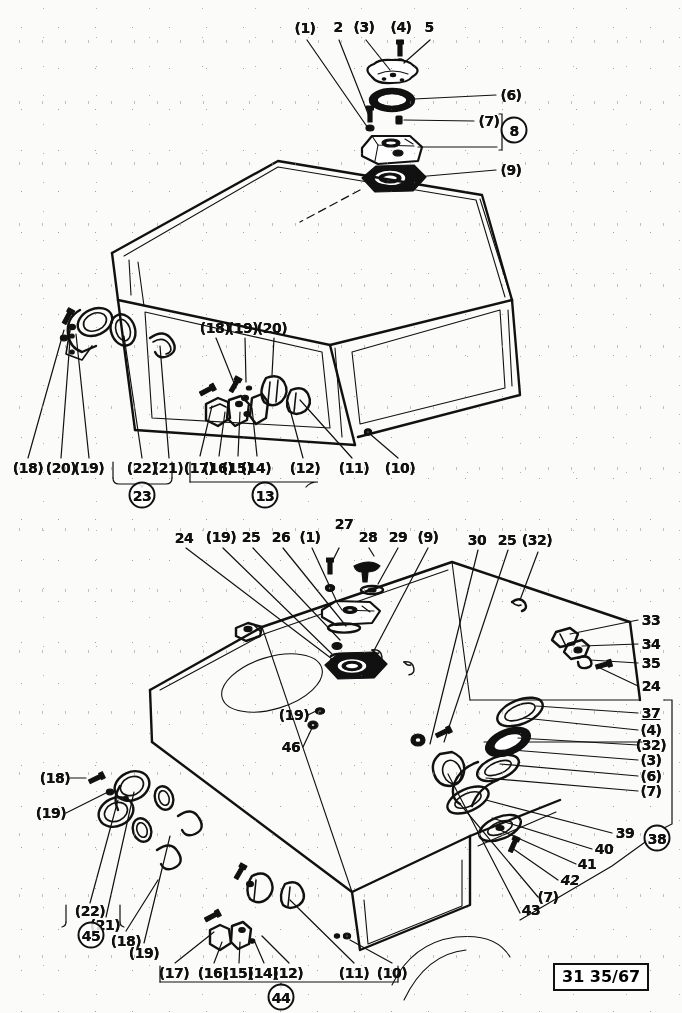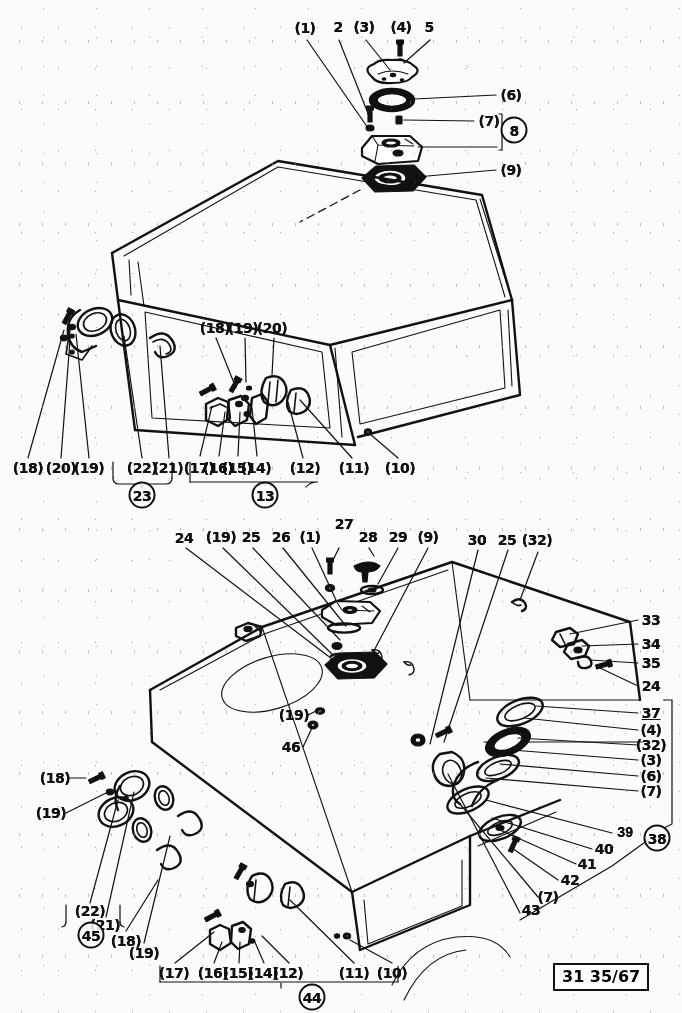--- a/index.html
+++ b/index.html
@@ -493,40 +493,40 @@
       <div class="lbl" style="left: 651px; top: 620px;">33</div>
       <div class="lbl" style="left: 651px; top: 644px;">34</div>
       <div class="lbl" style="left: 651px; top: 663px;">35</div>
       <div class="lbl" style="left: 651px; top: 686px;">24</div>
       <div class="lbl" style="left: 651px; top: 713px; text-decoration: underline;">37</div>
       <div class="lbl" style="left: 651px; top: 730px;">(4)</div>
       <div class="lbl" style="left: 651px; top: 745px;">(32)</div>
       <div class="lbl" style="left: 651px; top: 760px;">(3)</div>
       <div class="lbl" style="left: 651px; top: 776px;">(6)</div>
       <div class="lbl" style="left: 651px; top: 791px;">(7)</div>
-      <div class="lbl" style="left: 625px; top: 833px; font-family: Liberation Mono, monospace;">39</div>
+      <div class="lbl" style="left: 625px; top: 833px;">39</div>
       <div class="lbl" style="left: 604px; top: 849px;">40</div>
       <div class="lbl" style="left: 587px; top: 864px;">41</div>
-      <div class="lbl" style="left: 570px; top: 880px;">42</div>
+      <div class="lbl" style="left: 570px; top: 880px; font-style: italic;">42</div>
       <div class="lbl" style="left: 548px; top: 897px;">(7)</div>
       <div class="lbl" style="left: 531px; top: 910px;">43</div>
       <div class="lbl bal big" style="left: 657px; top: 838px;">38</div>
       <div class="lbl" style="left: 294px; top: 715px;">(19)</div>
       <div class="lbl" style="left: 291px; top: 747px;">46</div>
       <div class="lbl" style="left: 55px; top: 778px;">(18)</div>
       <div class="lbl" style="left: 51px; top: 813px;">(19)</div>
       <div class="lbl" style="left: 90px; top: 911px;">(22)</div>
       <div class="lbl" style="left: 105px; top: 925px;">(21)</div>
       <div class="lbl bal big" style="left: 68px; top: 935px; margin-left: 23px;">45</div>
       <div class="lbl" style="left: 126px; top: 941px;">(18)</div>
       <div class="lbl" style="left: 144px; top: 953px;">(19)</div>
       <div class="lbl" style="left: 174px; top: 973px;">(17)</div>
       <div class="lbl" style="left: 213px; top: 973px;">(16)</div>
       <div class="lbl" style="left: 238px; top: 973px;">(15)</div>
       <div class="lbl" style="left: 263px; top: 973px;">(14)</div>
       <div class="lbl" style="left: 288px; top: 973px;">(12)</div>
       <div class="lbl" style="left: 354px; top: 973px;">(11)</div>
       <div class="lbl" style="left: 392px; top: 973px;">(10)</div>
-      <div class="lbl bal big" style="left: 281px; top: 997px; margin-left: 31px;">44</div>
+      <div class="lbl bal big" style="left: 281px; top: 997px;">44</div>
     </div>
 
   <div id="dwgno">31 35/67</div>
 </div>
 
 </body></html>

